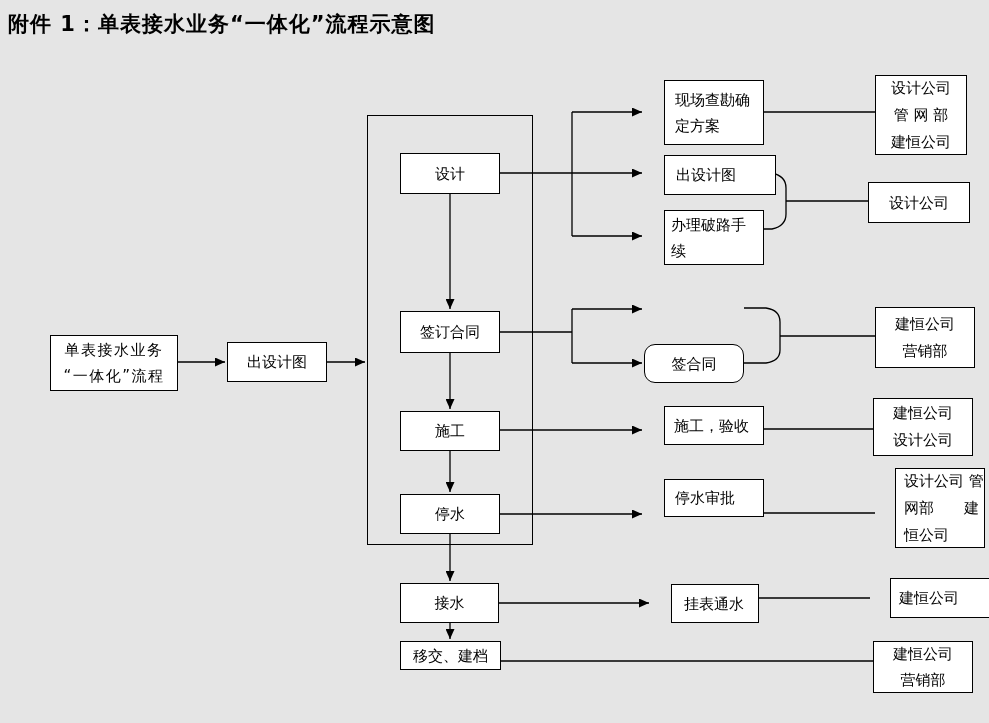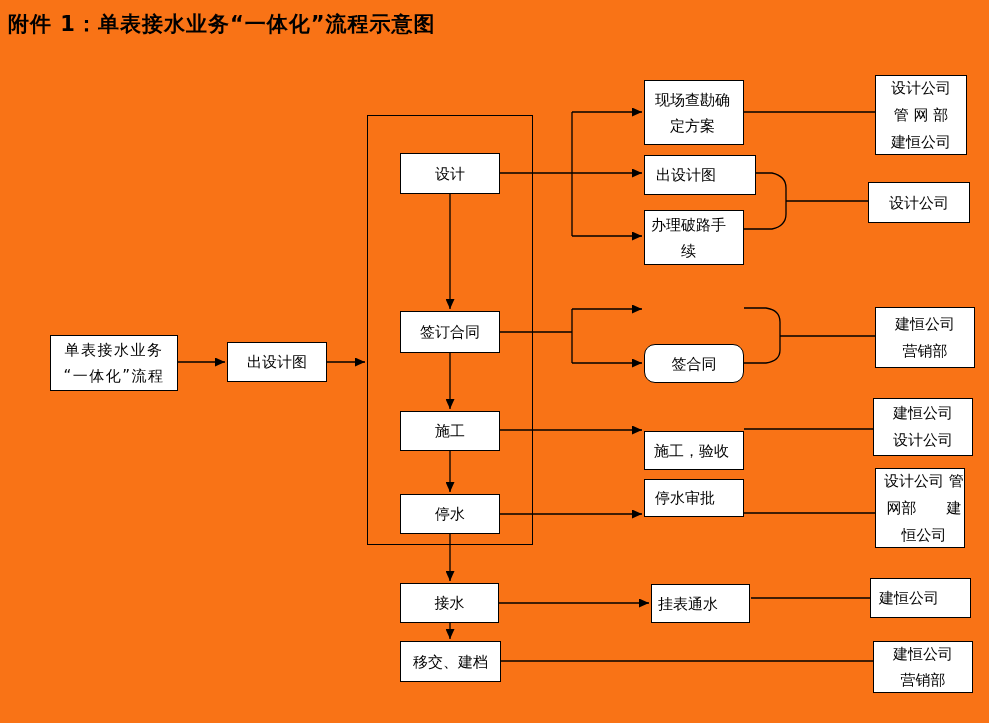--- a/index.html
+++ b/index.html
@@ -1,19 +1,19 @@
 <!DOCTYPE html>
 <html><head>
 <meta charset="utf-8">
 <style>
   html,body{margin:0;padding:0;background:#ffffff;}
   .canvas{
     position:relative;
     width:989px;height:723px;
-    background:#f97316;
+    background:#e5e5e5;
     font-family:"DejaVu Sans",sans-serif;
     color:#000;
     overflow:hidden;
   }
   .title{
     position:absolute;left:8px;top:10px;
     font-size:21px;font-weight:bold;
     letter-spacing:1px;
     white-space:pre;
   }
@@ -23,21 +23,21 @@
     border:1.4px solid #000;
     background:#ffffff;
     box-sizing:border-box;
     display:flex;align-items:center;
     font-size:15px;
     line-height:26px;
     white-space:pre-line;
     z-index:2;
   }
   .c{justify-content:center;text-align:center;}
-  .l{justify-content:flex-start;text-align:center;}
+  .l{justify-content:flex-start;text-align:left;margin-left:20px;}
   .outline{background:transparent;z-index:0;}
   .ls{letter-spacing:1.5px;}
 </style>
 </head>
 <body>
 
 <div class="canvas">
 
   <div class="title">附件 1：单表接水业务“一体化”流程示意图</div>
 
@@ -91,31 +91,31 @@
   <div class="n c ls" style="left:50px;top:335px;width:128px;height:56px;">单表接水业务
 “一体化”流程</div>
   <div class="n c" style="left:227px;top:342px;width:100px;height:40px;">出设计图</div>
 
   <div class="n c" style="left:400px;top:153px;width:100px;height:41px;">设计</div>
   <div class="n c" style="left:400px;top:311px;width:100px;height:42px;">签订合同</div>
   <div class="n c" style="left:400px;top:411px;width:100px;height:40px;">施工</div>
   <div class="n c" style="left:400px;top:494px;width:100px;height:40px;">停水</div>
 
   <div class="n c" style="left:400px;top:583px;width:99px;height:40px;">接水</div>
-  <div class="n c" style="left:400px;top:641px;width:101px;height:41px;">移交、建档</div>
+  <div class="n c" style="left:400px;top:641px;width:101px;height:29px;">移交、建档</div>
 
   <div class="n l" style="left:644px;top:80px;width:100px;height:65px;padding-left:10px;">现场查勘确
 定方案</div>
   <div class="n l" style="left:644px;top:155px;width:112px;height:40px;padding-left:11px;">出设计图</div>
   <div class="n l" style="left:644px;top:210px;width:100px;height:55px;padding-left:6px;">办理破路手
 续</div>
   <div class="n c" style="left:644px;top:344px;width:100px;height:39px;border-radius:11px;">签合同</div>
-  <div class="n l" style="left:644px;top:431px;width:100px;height:39px;padding-left:9px;">施工，验收</div>
+  <div class="n l" style="left:644px;top:406px;width:100px;height:39px;padding-left:9px;">施工，验收</div>
   <div class="n l" style="left:644px;top:479px;width:100px;height:38px;padding-left:10px;">停水审批</div>
-  <div class="n l" style="left:651px;top:584px;width:99px;height:39px;padding-left:6px;">挂表通水</div>
+  <div class="n l" style="left:651px;top:584px;width:88px;height:39px;padding-left:12px;">挂表通水</div>
 
   <div class="n c" style="left:875px;top:75px;width:92px;height:80px;line-height:27px;">设计公司
 管 网 部
 建恒公司</div>
   <div class="n c" style="left:868px;top:182px;width:102px;height:41px;">设计公司</div>
   <div class="n c" style="left:875px;top:307px;width:100px;height:61px;line-height:27px;">建恒公司
 营销部</div>
   <div class="n c" style="left:873px;top:398px;width:100px;height:58px;line-height:27px;">建恒公司
 设计公司</div>
   <div class="n l" style="left:875px;top:468px;width:90px;height:80px;padding-left:8px;line-height:27px;">设计公司 管

